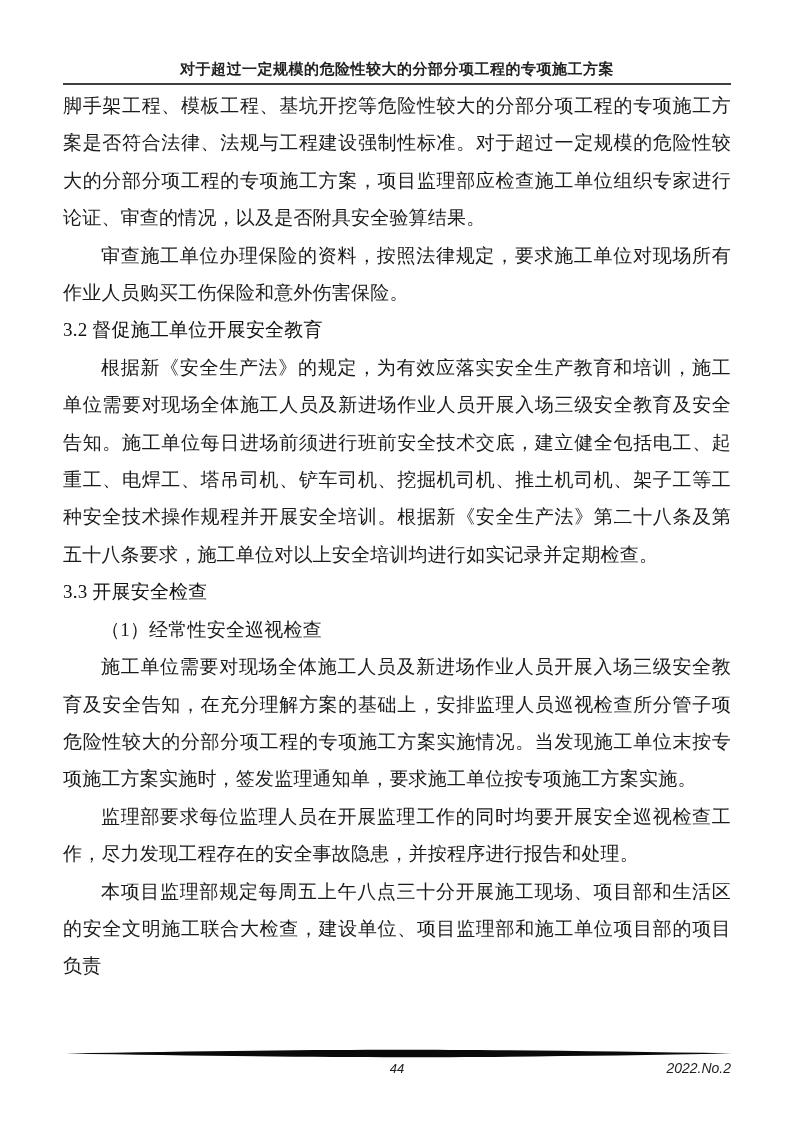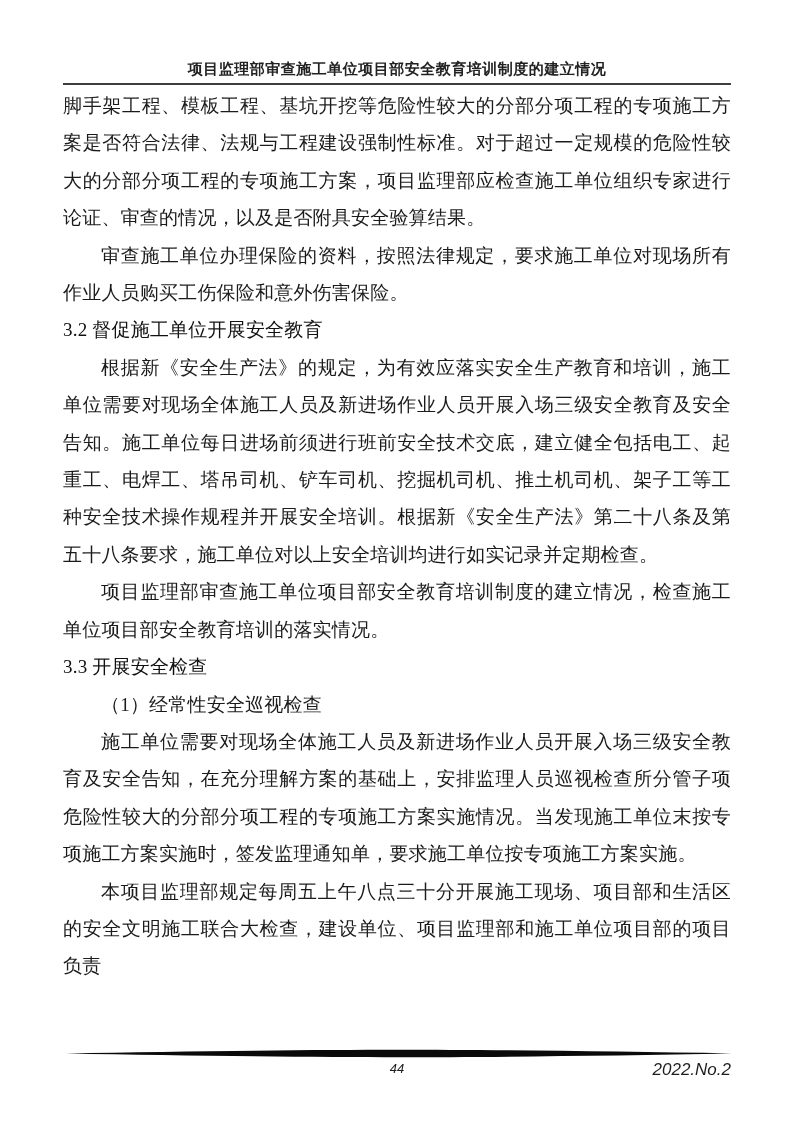--- a/index.html
+++ b/index.html
@@ -87,42 +87,42 @@
   .page-number {
     position: absolute;
     left: 50%;
     transform: translateX(-50%);
     top: 1px;
   }
   .issue-label {
     position: absolute;
     right: 0;
     top: 0;
-    font-size: 17px;
+    font-size: 14px;
     margin-left: 18px;
   }
 </style>
 </head>
 <body>
 
 <div class="page">
 
-  <div class="running-head">项目监理部审查施工单位项目部安全教育培训制度的建立情况</div>
+  <div class="running-head">对于超过一定规模的危险性较大的分部分项工程的专项施工方案</div>
 
   <div class="header-rule"></div>
 
   <div class="content">
     <p>脚手架工程、模板工程、基坑开挖等危险性较大的分部分项工程的专项施工方案是否符合法律、法规与工程建设强制性标准。对于超过一定规模的危险性较大的分部分项工程的专项施工方案，项目监理部应检查施工单位组织专家进行论证、审查的情况，以及是否附具安全验算结果。</p>
     <p class="indent">审查施工单位办理保险的资料，按照法律规定，要求施工单位对现场所有作业人员购买工伤保险和意外伤害保险。</p>
     <h2 class="section-heading">3.2 督促施工单位开展安全教育</h2>
     <p class="indent">根据新《安全生产法》的规定，为有效应落实安全生产教育和培训，施工单位需要对现场全体施工人员及新进场作业人员开展入场三级安全教育及安全告知。施工单位每日进场前须进行班前安全技术交底，建立健全包括电工、起重工、电焊工、塔吊司机、铲车司机、挖掘机司机、推土机司机、架子工等工种安全技术操作规程并开展安全培训。根据新《安全生产法》第二十八条及第五十八条要求，施工单位对以上安全培训均进行如实记录并定期检查。</p>
-    <p class="indent">项目监理部审查施工单位项目部安全教育培训制度的建立情况，检查施工单位项目部安全教育培训的落实情况。</p>
     <h2 class="section-heading">3.3 开展安全检查</h2>
     <p class="indent">（1）经常性安全巡视检查</p>
     <p class="indent">施工单位需要对现场全体施工人员及新进场作业人员开展入场三级安全教育及安全告知，在充分理解方案的基础上，安排监理人员巡视检查所分管子项危险性较大的分部分项工程的专项施工方案实施情况。当发现施工单位末按专项施工方案实施时，签发监理通知单，要求施工单位按专项施工方案实施。</p>
+    <p class="indent">监理部要求每位监理人员在开展监理工作的同时均要开展安全巡视检查工作，尽力发现工程存在的安全事故隐患，并按程序进行报告和处理。</p>
     <p class="indent">本项目监理部规定每周五上午八点三十分开展施工现场、项目部和生活区的安全文明施工联合大检查，建设单位、项目监理部和施工单位项目部的项目负责</p>
   </div>
 
   <svg class="footer-rule" viewBox="0 0 666 9" preserveAspectRatio="none">
     <path d="M0,4.5 C120,2.2 250,0.8 333,0.8 C416,0.8 546,2.2 666,4.5 C546,6.8 416,8.2 333,8.2 C250,8.2 120,6.8 0,4.5 Z" fill="#0a0a0a"></path>
   </svg>
 
   <div class="footer-row">
     <span class="page-number">44</span>
     <span class="issue-label">2022.No.2</span>

